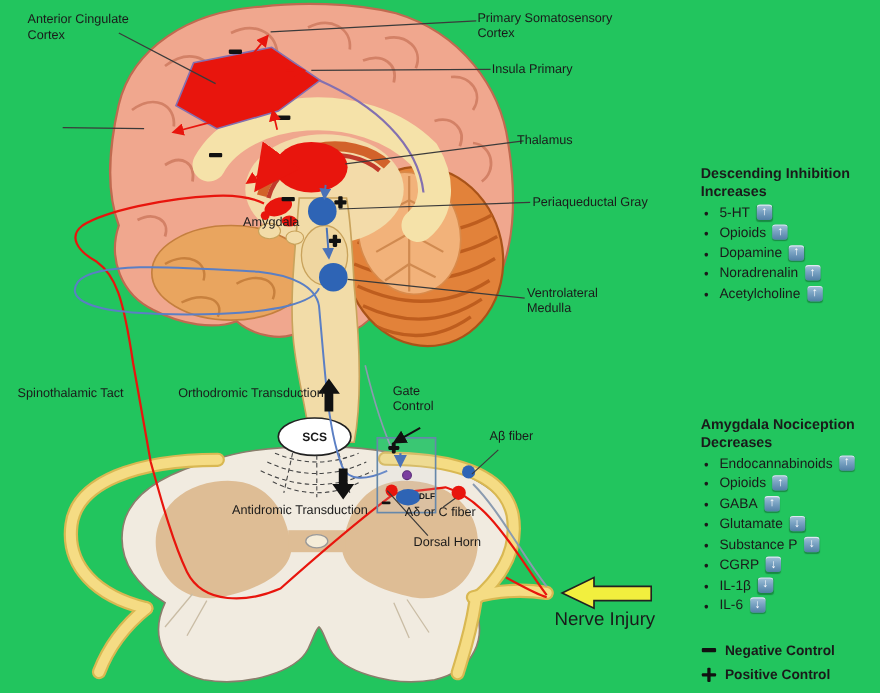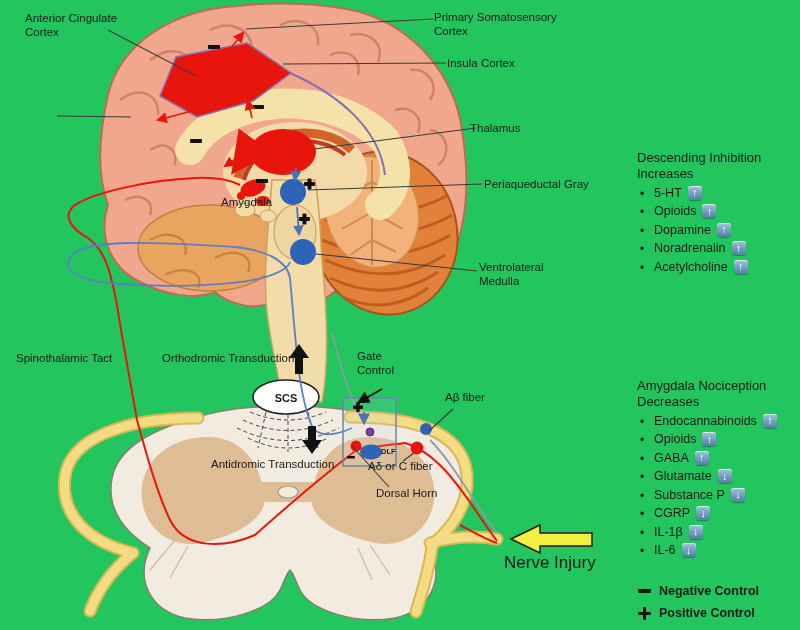--- a/index.html
+++ b/index.html
@@ -7,21 +7,21 @@
          font-family:"Liberation Sans",sans-serif;color:#1a1a1a;}
   svg{position:absolute;left:0;top:0;}
   .lbl{position:absolute;font-size:11.5px;line-height:1.2;color:#1a1a1a;white-space:nowrap;}
   .wrap{white-space:normal;}
   .lbl.tiny{font-size:11px;font-weight:bold;}
   .lbl.micro{font-size:7.5px;font-weight:bold;}
   .lbl.big{font-size:17px;}
   
   .rcol-title{position:absolute;left:635px;top:19px;font-size:12.5px;font-weight:bold;white-space:nowrap;}
   .rblock{position:absolute;left:637px;width:162px;}
-  .rhead{font-size:13px;font-weight:normal;line-height:1.25;margin:0 0 3px 0;}
+  .rhead{font-size:13px;font-weight:bold;line-height:1.25;margin:0 0 3px 0;}
   ul.rlist{list-style:none;margin:0;padding:0;font-size:12.5px;}
   ul.rlist li{position:relative;padding-left:17px;height:18.5px;display:flex;align-items:flex-start;}
   ul.rlist li::before{content:"•";position:absolute;left:3px;top:1px;font-size:12px;}
   .arr{display:inline-flex;align-items:center;justify-content:center;width:14px;height:14px;
        margin-left:6px;border-radius:3px;flex:0 0 auto;
        background:linear-gradient(180deg,#a6c4da 0%,#7aa3c3 45%,#527fa6 100%);
        box-shadow:inset 0 1px 0 rgba(255,255,255,.65),0 1px 1px rgba(0,0,0,.3);
        color:#fff;font-size:11px;font-weight:bold;line-height:1;}
   .legend{position:absolute;left:638px;width:160px;font-size:12.5px;font-weight:600;}
   .legend .row{display:flex;align-items:center;height:22px;}
@@ -238,21 +238,21 @@
     <path d="M389,487 L352,446"></path>
   </g>
   <path d="M382,389 L359,402" stroke="#111" stroke-width="1.8" fill="none" marker-end="url(#ka)"></path>
 
   <path d="M460,525 C475,533 487,540 497,543" stroke="#E8150D" stroke-width="2" fill="none"></path>
   <polygon points="511,539 540,525 540,533 592,533 592,546 540,546 540,553" fill="#F2EF3E" stroke="#222" stroke-width="1.5"></polygon>
 </svg>
 
 <div class="lbl wrap" style="left:25px;top:12px;width:118px;">Anterior Cingulate Cortex</div>
 <div class="lbl wrap" style="left:434px;top:11px;width:145px;">Primary Somatosensory Cortex</div>
-<div class="lbl" style="left:447px;top:57px;">Insula Cortex</div>
+<div class="lbl" style="left:447px;top:57px;">Insula Primary</div>
 <div class="lbl" style="left:470px;top:122px;">Thalamus</div>
 <div class="lbl" style="left:484px;top:178px;">Periaqueductal Gray</div>
 <div class="lbl" style="left:221px;top:196px;">Amygdala</div>
 <div class="lbl wrap" style="left:479px;top:261px;width:85px;">Ventrolateral Medulla</div>
 <div class="lbl" style="left:16px;top:352px;">Spinothalamic Tact</div>
 <div class="lbl" style="left:162px;top:352px;">Orthodromic Transduction</div>
 <div class="lbl wrap" style="left:357px;top:350px;width:55px;">Gate Control</div>
 <div class="lbl tiny" style="left:266px;top:392px;width:40px;text-align:center;">SCS</div>
 <div class="lbl" style="left:445px;top:391px;">Aβ fiber</div>
 <div class="lbl micro" style="left:381px;top:447px;">DLF</div>

